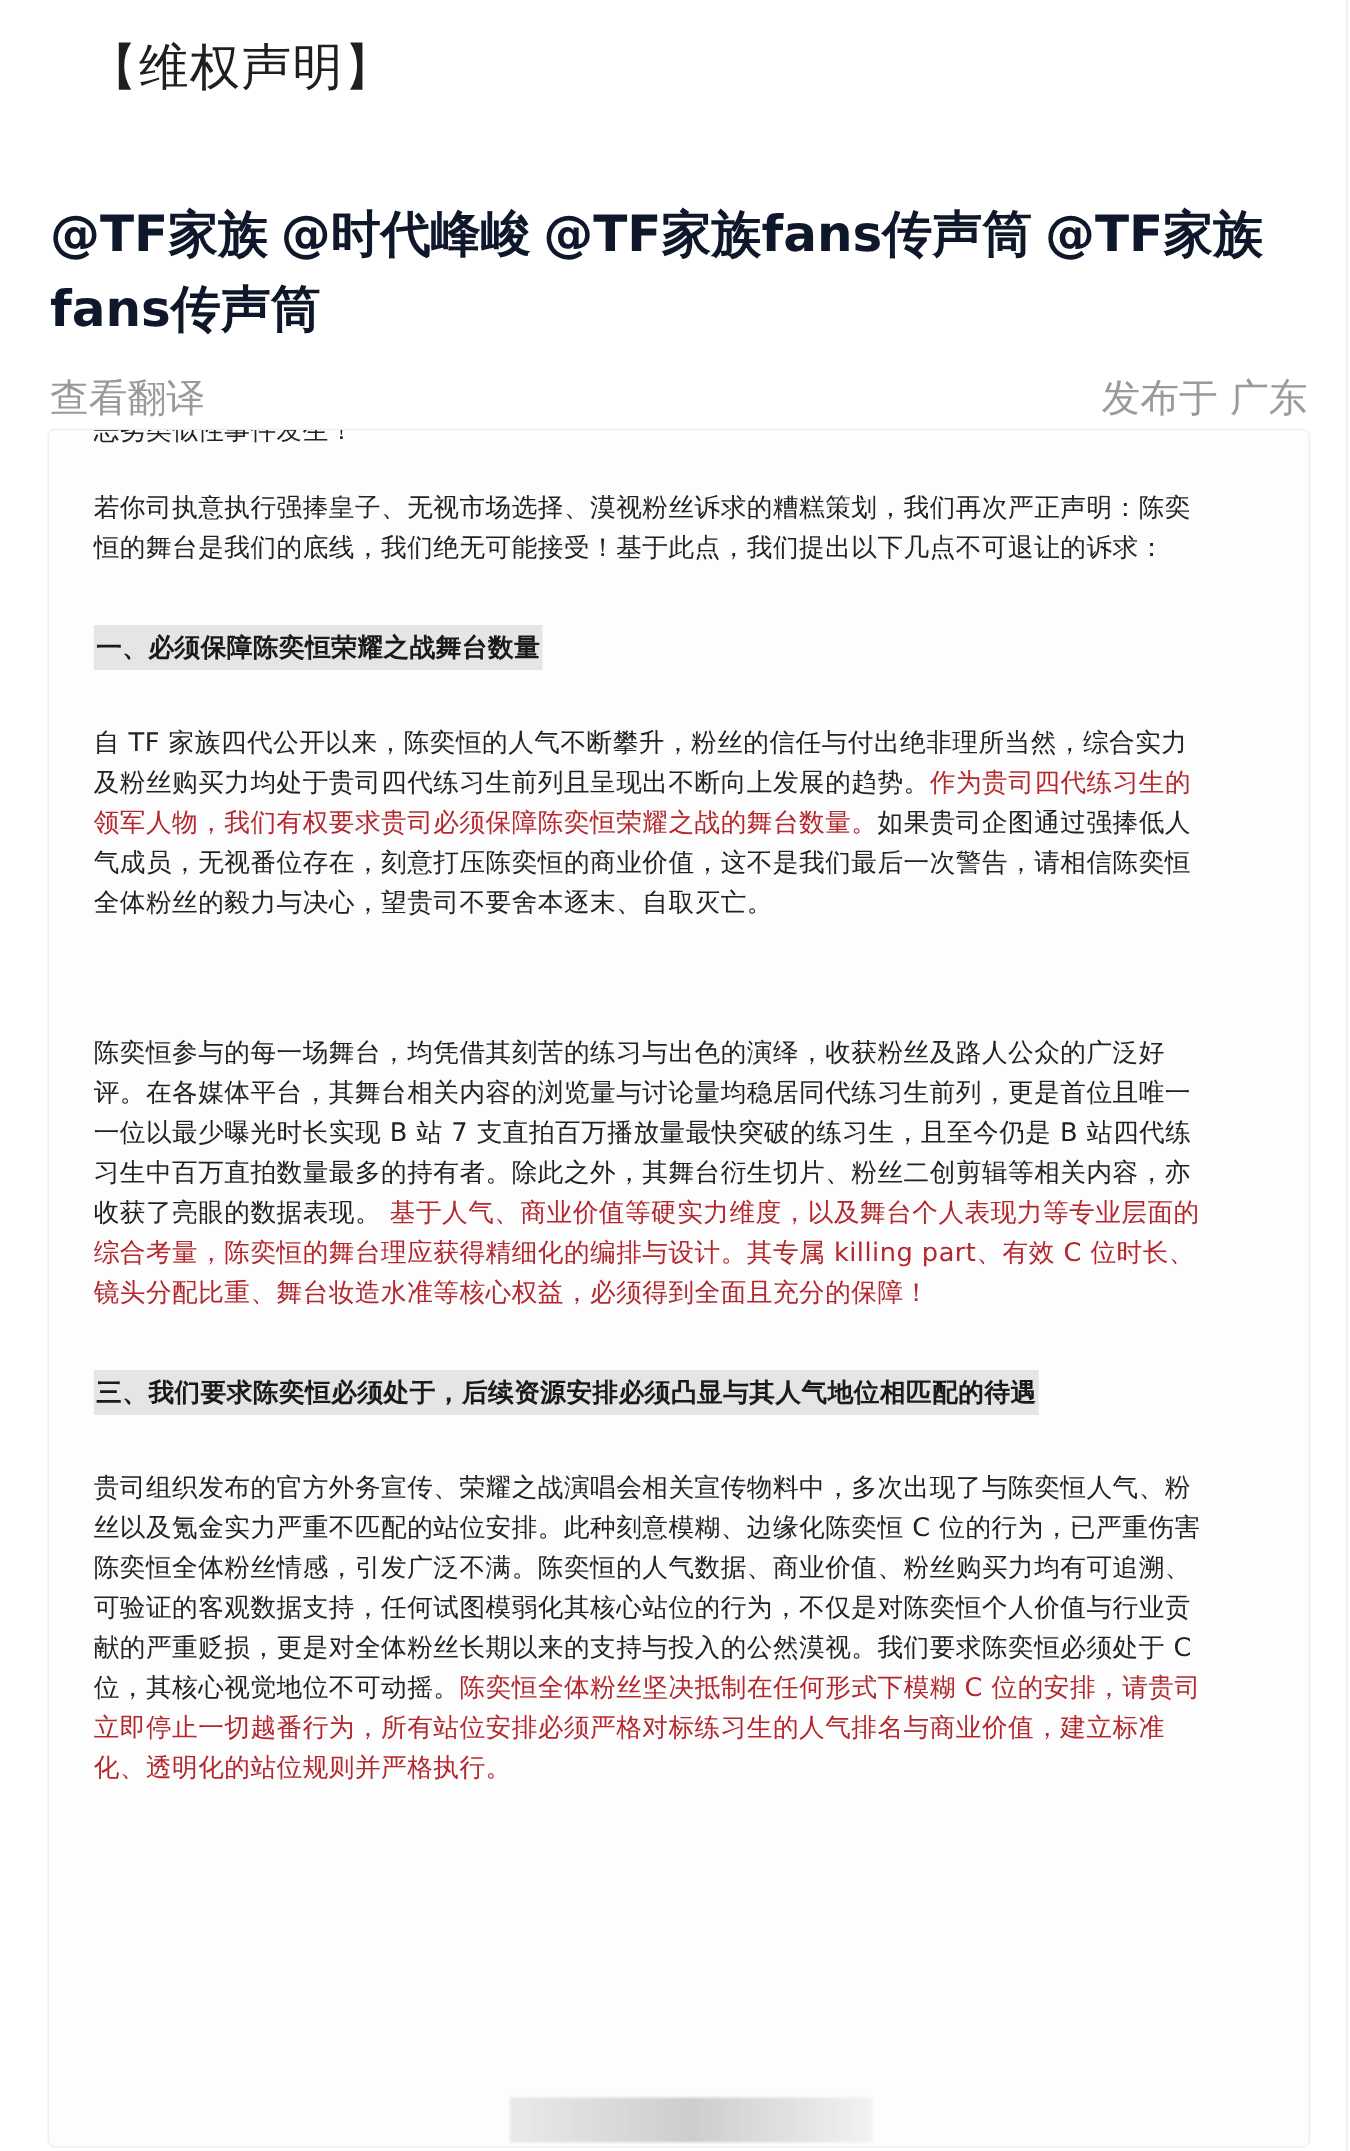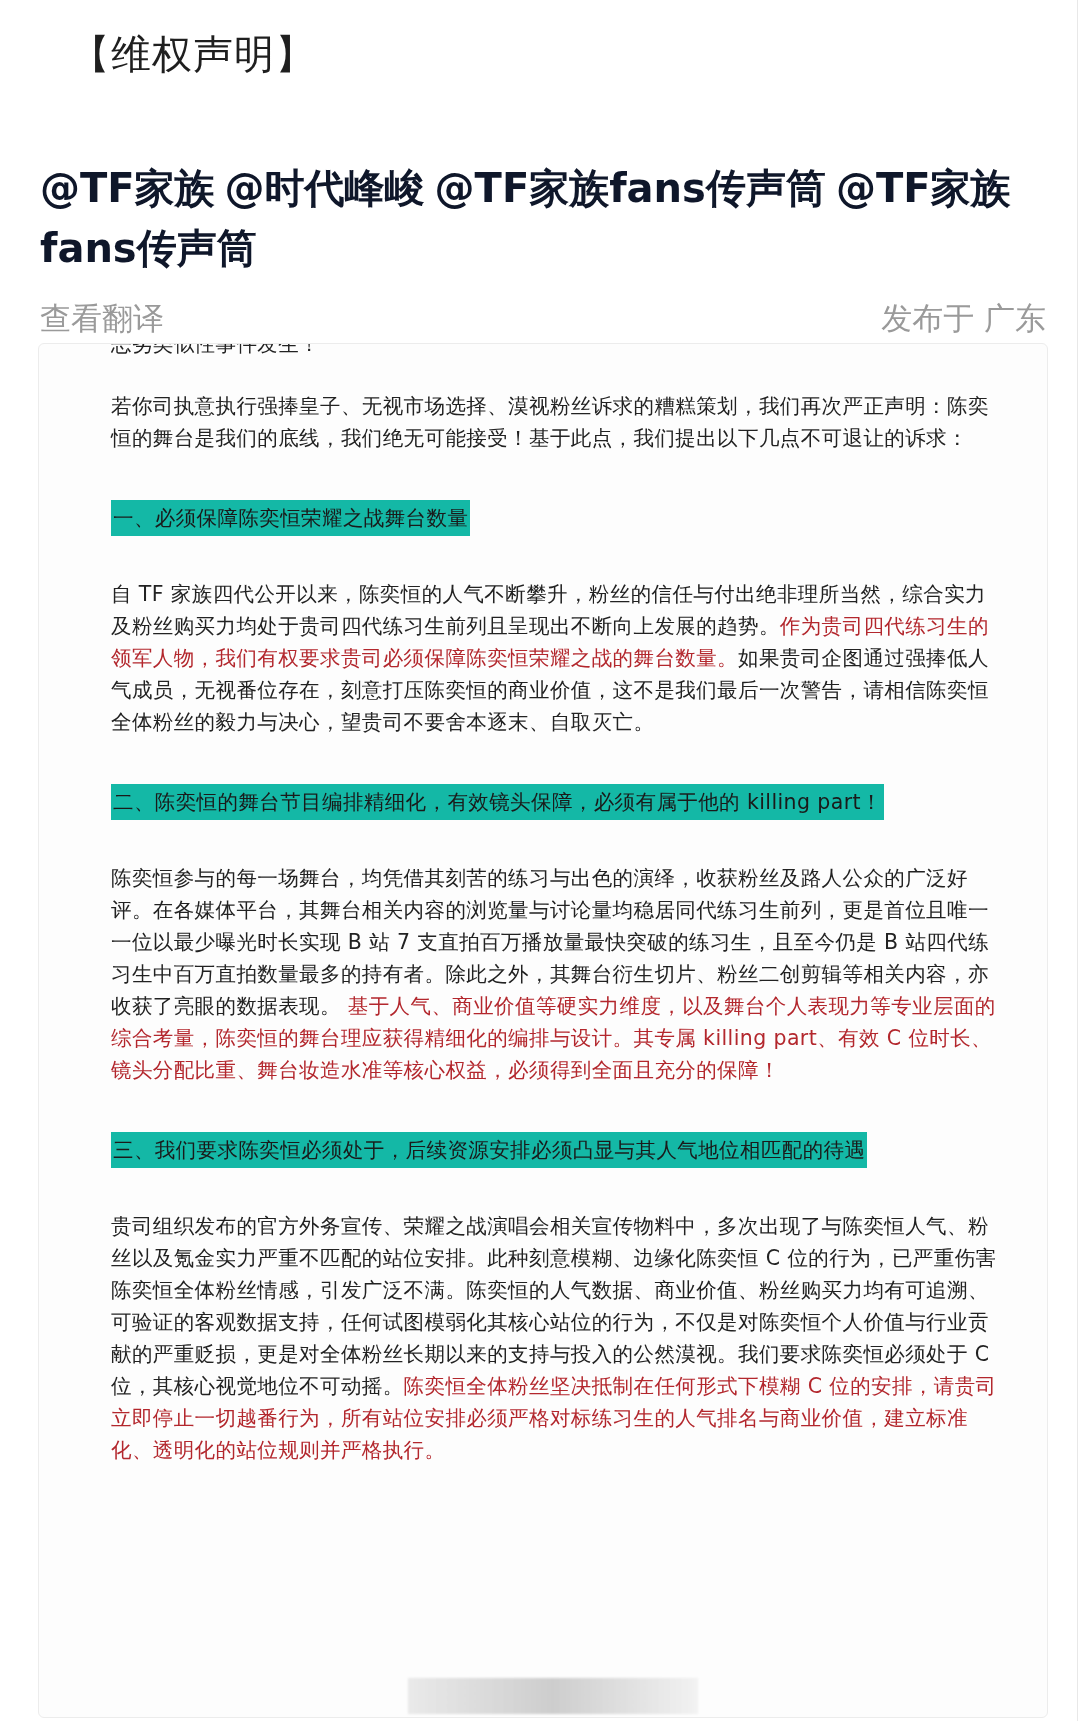--- a/index.html
+++ b/index.html
@@ -32,32 +32,31 @@
   .meta-row .translate { cursor: pointer; }
   .card {
     position: absolute; left: 38px; top: 343px; width: 1008px; height: 1373px;
     border: 1px solid #ececec; border-radius: 6px; background: #fdfdfd;
     overflow: hidden;
   }
   .doc {
     position: absolute; left: 36px; top: 0; width: 890px;
     font-size: 20.5px; line-height: 32px; color: #222222;
     letter-spacing: 0.4px;
-    margin-left: 36px;
   }
   .cut-line {
     height: 16px; overflow: hidden; position: relative;
   }
   .cut-line span { position: absolute; top: -16px; left: 0; white-space: nowrap; }
   .para { margin: 0; }
   .gap-lg { height: 46px; }
   .gap-md { height: 42px; }
   .heading {
-    display: inline-block; background: #14b8a6; color: #1a1a1a;
-    padding: 4px 2px; line-height: 28px;
+    display: inline-block; background: #e5e5e5; color: #1a1a1a;
+    padding: 4px 2px; line-height: 28px; font-weight: bold;
   }
   .red { color: #b3272d; }
   .watermark {
     position: absolute; left: 408px; top: 1678px; width: 290px; height: 36px;
     background: linear-gradient(90deg, rgba(230,230,230,0.85), rgba(200,200,200,0.9), rgba(240,240,240,0.85));
     filter: blur(1px);
   }
 </style>
 </head>
 <body>
@@ -82,21 +81,20 @@
     </div>
     <div style="height:30px"></div>
     <p class="para">若你司执意执行强捧皇子、无视市场选择、漠视粉丝诉求的糟糕策划，我们再次严正声明：陈奕恒的舞台是我们的底线，我们绝无可能接受！基于此点，我们提出以下几点不可退让的诉求：</p>
 
     <div class="gap-lg"></div>
     <span class="heading">一、必须保障陈奕恒荣耀之战舞台数量</span>
     <div class="gap-md"></div>
     <p class="para"><span>自 TF 家族四代公开以来，陈奕恒的人气不断攀升，粉丝的信任与付出绝非理所当然，综合实力及粉丝购买力均处于贵司四代练习生前列且呈现出不断向上发展的趋势。</span><span class="red">作为贵司四代练习生的领军人物，我们有权要求贵司必须保障陈奕恒荣耀之战的舞台数量。</span><span>如果贵司企图通过强捧低人气成员，无视番位存在，刻意打压陈奕恒的商业价值，这不是我们最后一次警告，请相信陈奕恒全体粉丝的毅力与决心，望贵司不要舍本逐末、自取灭亡。</span></p>
 
     <div class="gap-lg"></div>
-    <span class="heading">二、陈奕恒的舞台节目编排精细化，有效镜头保障，必须有属于他的 killing part！</span>
     <div class="gap-md"></div>
     <p class="para"><span>陈奕恒参与的每一场舞台，均凭借其刻苦的练习与出色的演绎，收获粉丝及路人公众的广泛好评。在各媒体平台，其舞台相关内容的浏览量与讨论量均稳居同代练习生前列，更是首位且唯一一位以最少曝光时长实现 B 站 7 支直拍百万播放量最快突破的练习生，且至今仍是 B 站四代练习生中百万直拍数量最多的持有者。除此之外，其舞台衍生切片、粉丝二创剪辑等相关内容，亦收获了亮眼的数据表现。</span><span class="red"> 基于人气、商业价值等硬实力维度，以及舞台个人表现力等专业层面的综合考量，陈奕恒的舞台理应获得精细化的编排与设计。其专属 killing part、有效 C 位时长、镜头分配比重、舞台妆造水准等核心权益，必须得到全面且充分的保障！</span></p>
 
     <div class="gap-lg"></div>
     <span class="heading">三、我们要求陈奕恒必须处于，后续资源安排必须凸显与其人气地位相匹配的待遇</span>
     <div class="gap-md"></div>
     <p class="para"><span>贵司组织发布的官方外务宣传、荣耀之战演唱会相关宣传物料中，多次出现了与陈奕恒人气、粉丝以及氪金实力严重不匹配的站位安排。此种刻意模糊、边缘化陈奕恒 C 位的行为，已严重伤害陈奕恒全体粉丝情感，引发广泛不满。陈奕恒的人气数据、商业价值、粉丝购买力均有可追溯、可验证的客观数据支持，任何试图模弱化其核心站位的行为，不仅是对陈奕恒个人价值与行业贡献的严重贬损，更是对全体粉丝长期以来的支持与投入的公然漠视。我们要求陈奕恒必须处于 C 位，其核心视觉地位不可动摇。</span><span class="red">陈奕恒全体粉丝坚决抵制在任何形式下模糊 C 位的安排，请贵司立即停止一切越番行为，所有站位安排必须严格对标练习生的人气排名与商业价值，建立标准化、透明化的站位规则并严格执行。</span></p>
 
     <div class="gap-lg"></div>
   </div>

